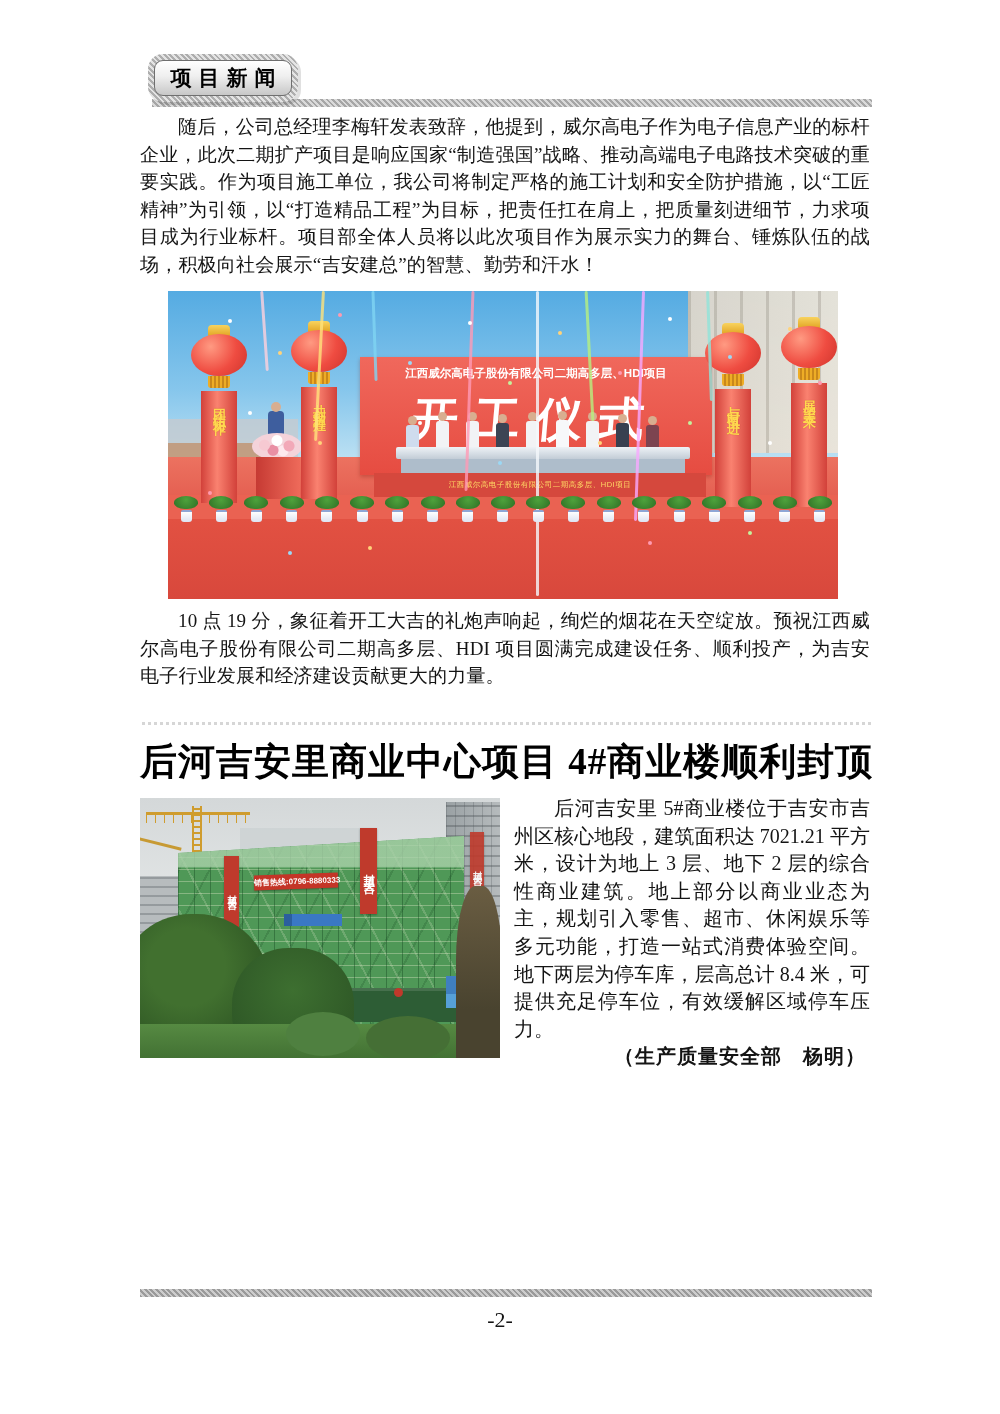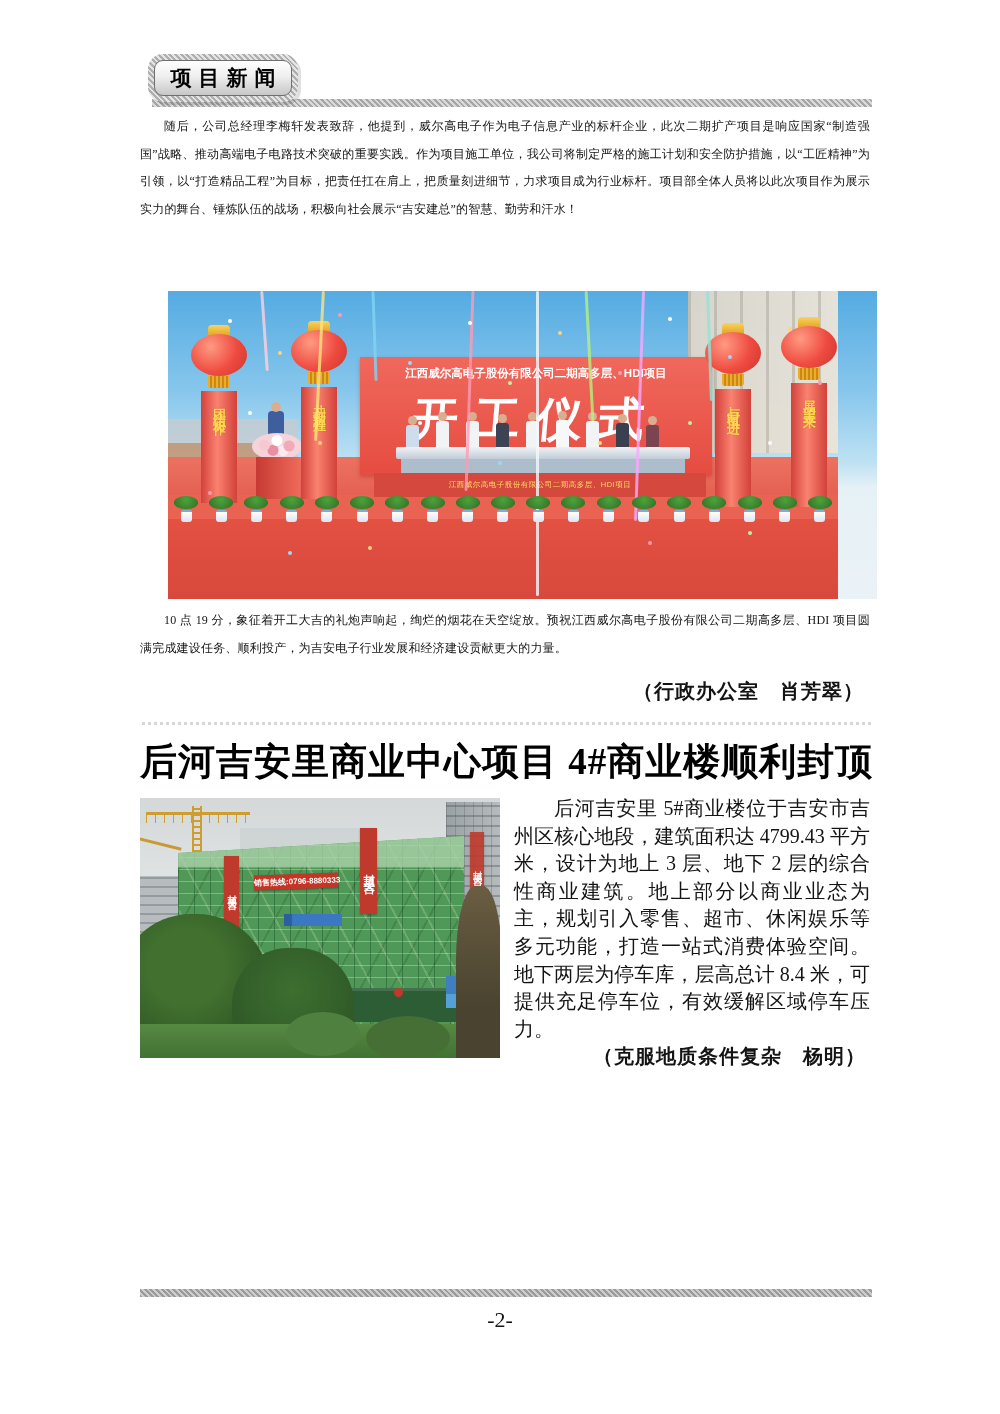--- a/index.html
+++ b/index.html
@@ -12,21 +12,21 @@
          box-shadow:3px 3px 0 rgba(0,0,0,.12);z-index:3;}
   .badge-inner{width:100%;height:100%;border-radius:9px;border:1px solid #6f6f6f;box-sizing:border-box;
          background:linear-gradient(180deg,#ffffff 0%,#efefef 45%,#c7c7c7 100%);
          display:flex;align-items:center;justify-content:center;
          font-family:"Liberation Sans","DejaVu Sans",sans-serif;font-weight:bold;font-size:21px;
          letter-spacing:7px;padding-left:7px;color:#000;}
   .hline{position:absolute;left:152px;top:99px;width:720px;height:8px;z-index:1;
          background:repeating-linear-gradient(45deg,#a6a6a6 0 2px,#dadada 2px 4px);}
 
   
-  .para{position:absolute;left:140px;width:730px;font-size:12px;line-height:27.5px;
+  .para{position:absolute;left:140px;width:730px;font-size:19px;line-height:27.5px;
         text-align:justify;text-indent:2em;letter-spacing:.2px;}
   .p1{top:113px;}
   .p2{top:607px;}
   .sig{position:absolute;right:136px;font-size:20px;font-weight:bold;letter-spacing:1px;}
   .sig1{top:678px;}
 
   
   .divider{position:absolute;left:142px;top:722px;width:730px;height:3px;
            background:repeating-linear-gradient(90deg,#d6d6d6 0 3px,transparent 3px 6px);}
   .headline{position:absolute;left:140px;top:737px;width:732px;font-size:37px;font-weight:900;
@@ -39,21 +39,21 @@
   .a2p2{clear:left;}
   .sig2{text-align:right;font-weight:bold;padding-right:4px;letter-spacing:1px;text-indent:0 !important;}
 
   
   .footbar{position:absolute;left:140px;top:1289px;width:732px;height:8px;
            background:repeating-linear-gradient(45deg,#9a9a9a 0 2px,#cdcdcd 2px 4px);}
   .pagenum{position:absolute;left:0;top:1307px;width:1000px;text-align:center;font-size:22px;}
 
   
   .photo1{position:absolute;left:168px;top:291px;width:670px;height:308px;overflow:hidden;
-          background:linear-gradient(180deg,#55abe2 0%,#86c6ec 32%,#bfe2f3 56%,#e6f1f7 64%,#eaf2f6 100%);padding-left:39px;}
+          background:linear-gradient(180deg,#55abe2 0%,#86c6ec 32%,#bfe2f3 56%,#e6f1f7 64%,#eaf2f6 100%);}
   .photo1 *{position:absolute;}
   .ph1-bldg-r{left:520px;top:0;width:150px;height:162px;
           background:linear-gradient(90deg,#ded7cb,#ece5d9);opacity:.95;}
   .ph1-bldg-r i{display:block;position:absolute;inset:0;
           background:repeating-linear-gradient(90deg,rgba(150,140,125,.35) 0 3px,transparent 3px 26px);}
   .ph1-bldg-l{left:0;top:128px;width:130px;height:44px;background:#c5cbd0;opacity:.8;}
   .ph1-soil{left:0;top:152px;width:100px;height:22px;background:#c08a5f;opacity:.7;}
   .ph1-stage{left:0;top:166px;width:670px;height:64px;background:linear-gradient(180deg,#ec7260,#e05549);}
   .ph1-front{left:0;top:204px;width:670px;height:28px;background:#ea6252;}
   .ph1-ground{left:0;top:228px;width:670px;height:80px;background:linear-gradient(180deg,#e25142,#d8483c);}
@@ -357,21 +357,20 @@
     <div class="str s3"></div>
     <div class="str s4"></div>
     <div class="str s5"></div>
     <div class="str s6"></div>
     <div class="str s7"></div>
     <div class="str s8"></div>
     <div class="confetti"></div>
   </div>
 
   <div class="para p2">10 点 19 分，象征着开工大吉的礼炮声响起，绚烂的烟花在天空绽放。预祝江西威尔高电子股份有限公司二期高多层、HDI 项目圆满完成建设任务、顺利投产，为吉安电子行业发展和经济建设贡献更大的力量。</div>
-  <div class="sig sig1">（行政办公室　肖芳翠）</div>
 
   <div class="divider"></div>
   <div class="headline">后河吉安里商业中心项目 4#商业楼顺利封顶</div>
 
   <div class="article2">
     <div class="photo2">
       <div class="crane-ties"></div>
       <div class="crane-jib"></div>
       <div class="crane-mast"></div>
       <div class="crane2"></div>
@@ -391,19 +390,19 @@
       <div class="bluesign"></div>
       <div class="bluesign2"></div>
       <div class="reddot"></div>
       <div class="tree1"></div>
       <div class="tree2"></div>
       <div class="hedge"></div>
       <div class="bush1"></div>
       <div class="bush2"></div>
       <div class="btree"></div>
     </div>
-    <p>后河吉安里 5#商业楼位于吉安市吉州区核心地段，建筑面积达 4799.43 平方米，设计为地上 3 层、地下 2 层的综合性商业建筑。地上部分以商业业态为主，规划引入零售、超市、休闲娱乐等多元功能，打造一站式消费体验空间。地下两层为停车库，层高总计 8.4 米，可提供充足停车位，有效缓解区域停车压力。</p>
-    <p class="sig2">（克服地质条件复杂　杨明）</p>
+    <p>后河吉安里 5#商业楼位于吉安市吉州区核心地段，建筑面积达 7021.21 平方米，设计为地上 3 层、地下 2 层的综合性商业建筑。地上部分以商业业态为主，规划引入零售、超市、休闲娱乐等多元功能，打造一站式消费体验空间。地下两层为停车库，层高总计 8.4 米，可提供充足停车位，有效缓解区域停车压力。</p>
+    <p class="sig2">（生产质量安全部　杨明）</p>
   </div>
 
   <div class="footbar"></div>
   <div class="pagenum">-2-</div>
 </div>
 
 </body></html>

